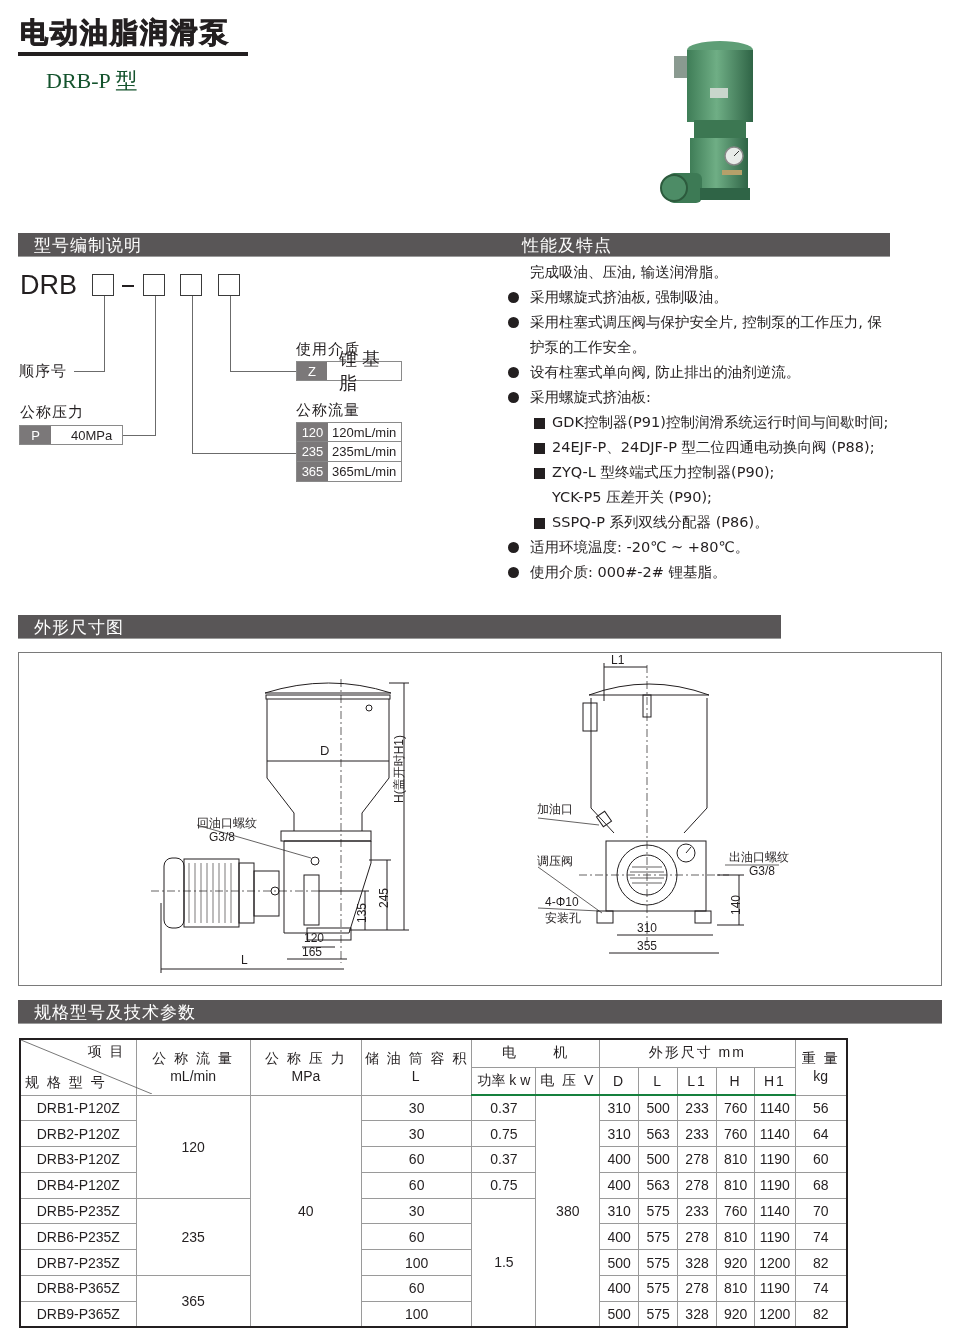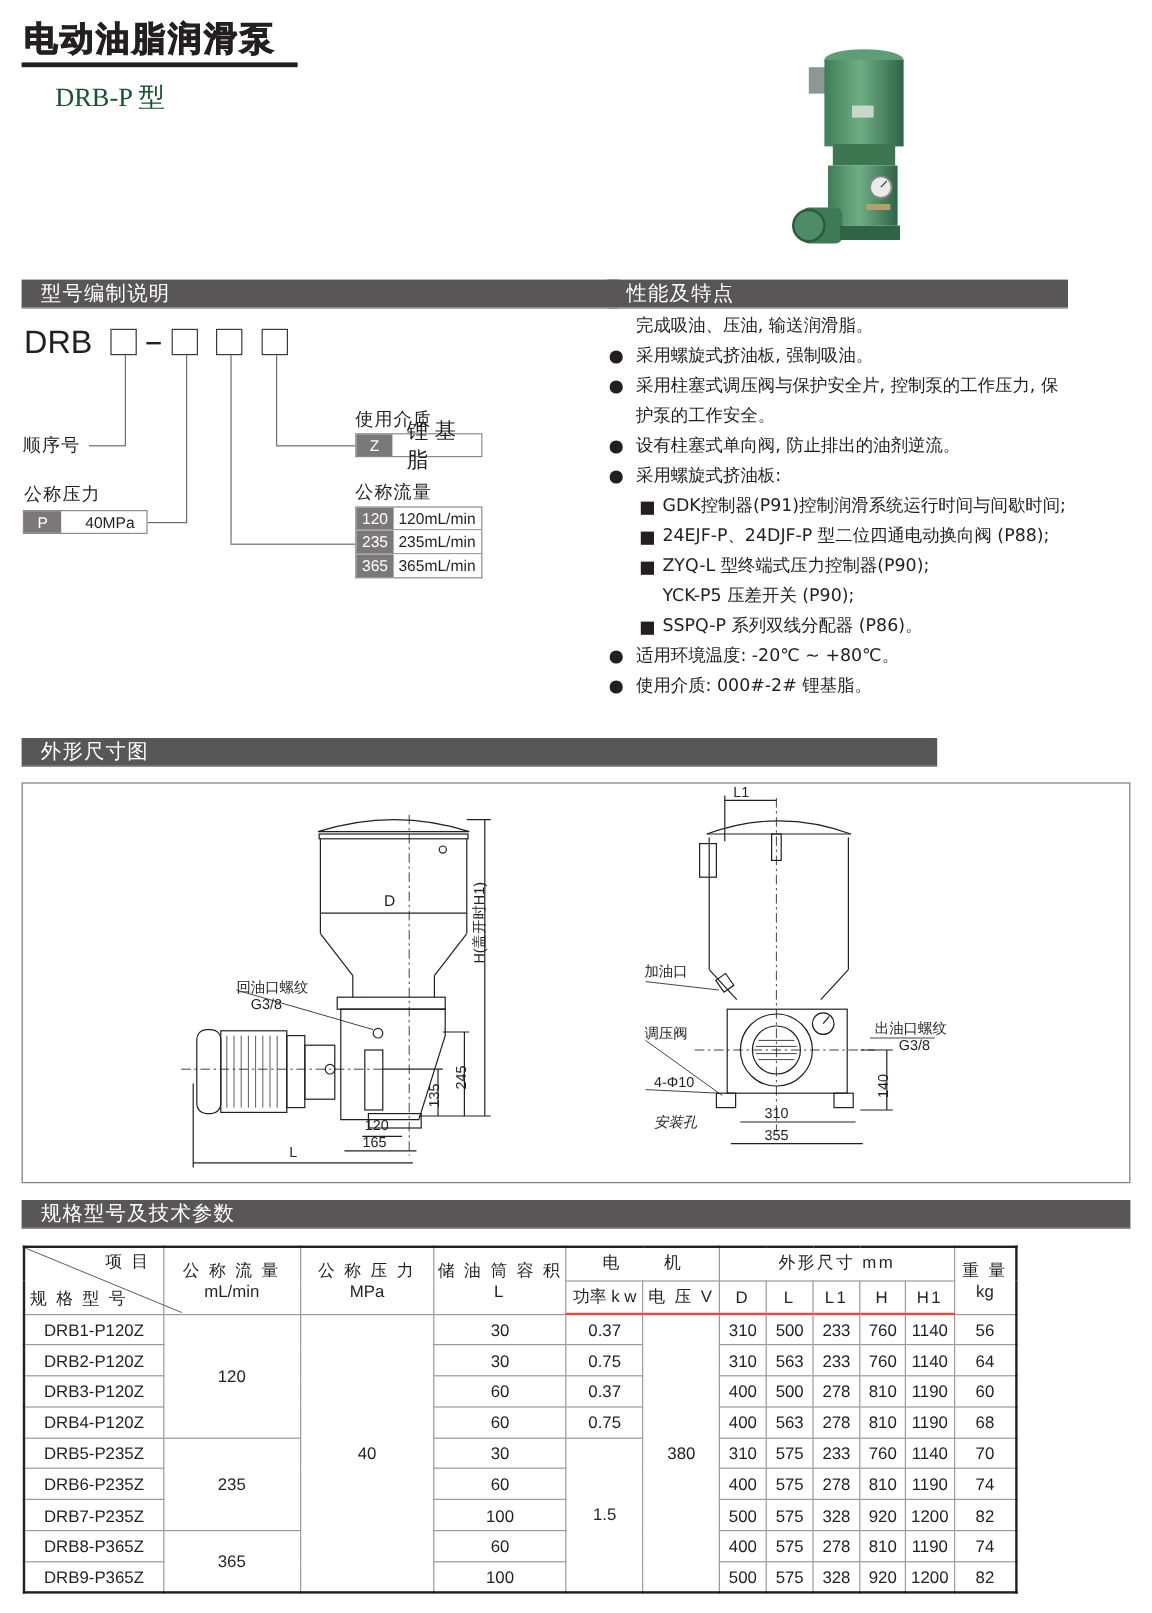--- a/index.html
+++ b/index.html
@@ -37,21 +37,21 @@
   .cont2 { padding-left: 46px; }
 
   
   .drawing-frame { left: 18px; top: 652px; width: 924px; height: 334px; border: 1px solid #7a7a7a; background: #fff; }
   .dlabel { font-family: "Liberation Sans", sans-serif; font-size: 12px; color: #231f20; position: absolute; white-space: nowrap; }
 
   
   table.spec { position: absolute; left: 19px; top: 1038px; width: 829px; border-collapse: collapse; font-family: "Liberation Sans", sans-serif; font-size: 14px; color: #231f20; border: 2px solid #231f20; }
   table.spec td, table.spec th { border: 1px solid #9a9a9a; text-align: center; font-weight: normal; height: 25.8px; padding: 0; }
   table.spec thead th { height: 28px; font-size: 14px; letter-spacing: 2px; }
-  table.spec thead tr:last-child th { border-bottom: 2px solid #ef4444; }
+  table.spec thead tr:last-child th { border-bottom: 2px solid #15803d; }
   .diag { position: relative; }
 </style>
 </head>
 <body>
 
 <div class="abs main-title">电动油脂润滑泵</div>
 <div class="abs title-rule"></div>
 <div class="abs subtitle">DRB-P 型</div>
 
 <svg class="abs photo" viewBox="0 0 120 190">
@@ -247,21 +247,21 @@
   <span class="dlabel" style="left:358px; top:255px; transform:rotate(-90deg); transform-origin:left top;">245</span>
   <span class="dlabel" style="left:336px; top:270px; transform:rotate(-90deg); transform-origin:left top;">135</span>
   <span class="dlabel" style="left:285px; top:278px;">120</span>
   <span class="dlabel" style="left:283px; top:292px;">165</span>
   <span class="dlabel" style="left:222px; top:300px;">L</span>
 
   <span class="dlabel" style="left:592px; top:0px;">L1</span>
   <span class="dlabel" style="left:518px; top:148px;">加油口</span>
   <span class="dlabel" style="left:518px; top:200px;">调压阀</span>
   <span class="dlabel" style="left:526px; top:242px;">4-Φ10</span>
-  <span class="dlabel" style="left:526px; top:274px;font-style:italic;">安装孔</span>
+  <span class="dlabel" style="left:526px; top:257px;">安装孔</span>
   <span class="dlabel" style="left:710px; top:196px;">出油口螺纹</span>
   <span class="dlabel" style="left:730px; top:211px;">G3/8</span>
   <span class="dlabel" style="left:710px; top:262px; transform:rotate(-90deg); transform-origin:left top;">140</span>
   <span class="dlabel" style="left:618px; top:268px;">310</span>
   <span class="dlabel" style="left:618px; top:286px;">355</span>
 </div>
 
 <div class="abs bar" style="left:18px; top:1000px; width:924px;">规格型号及技术参数</div>
 
 <table class="spec">

